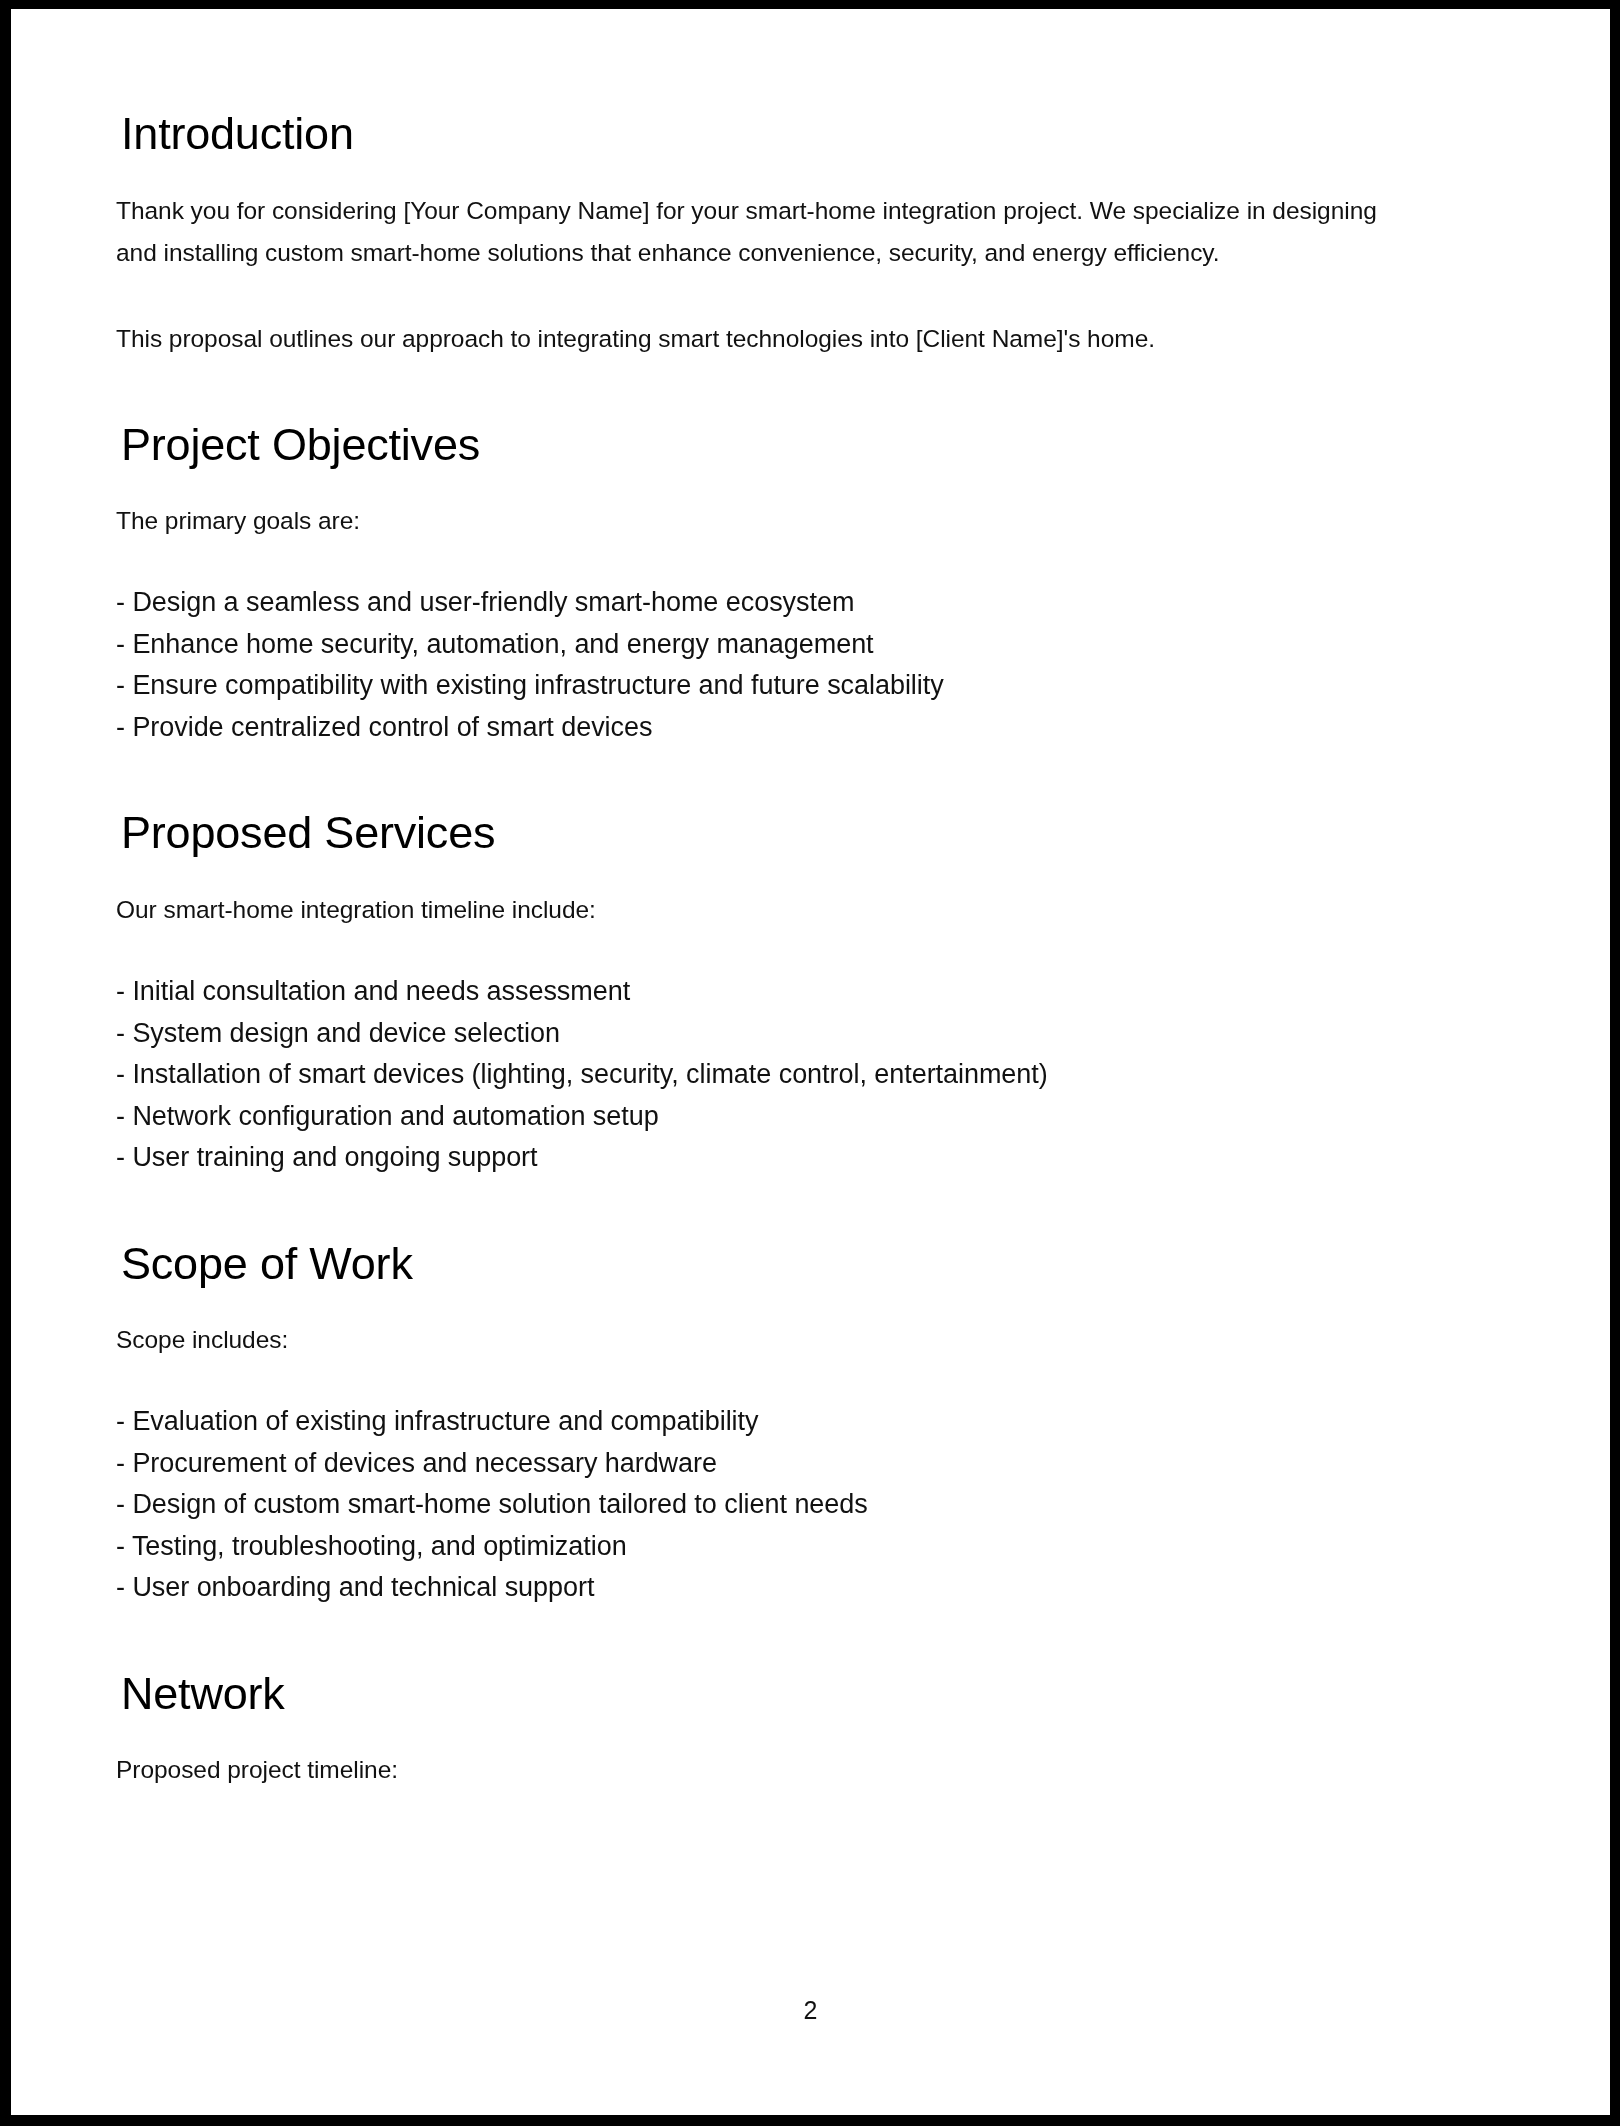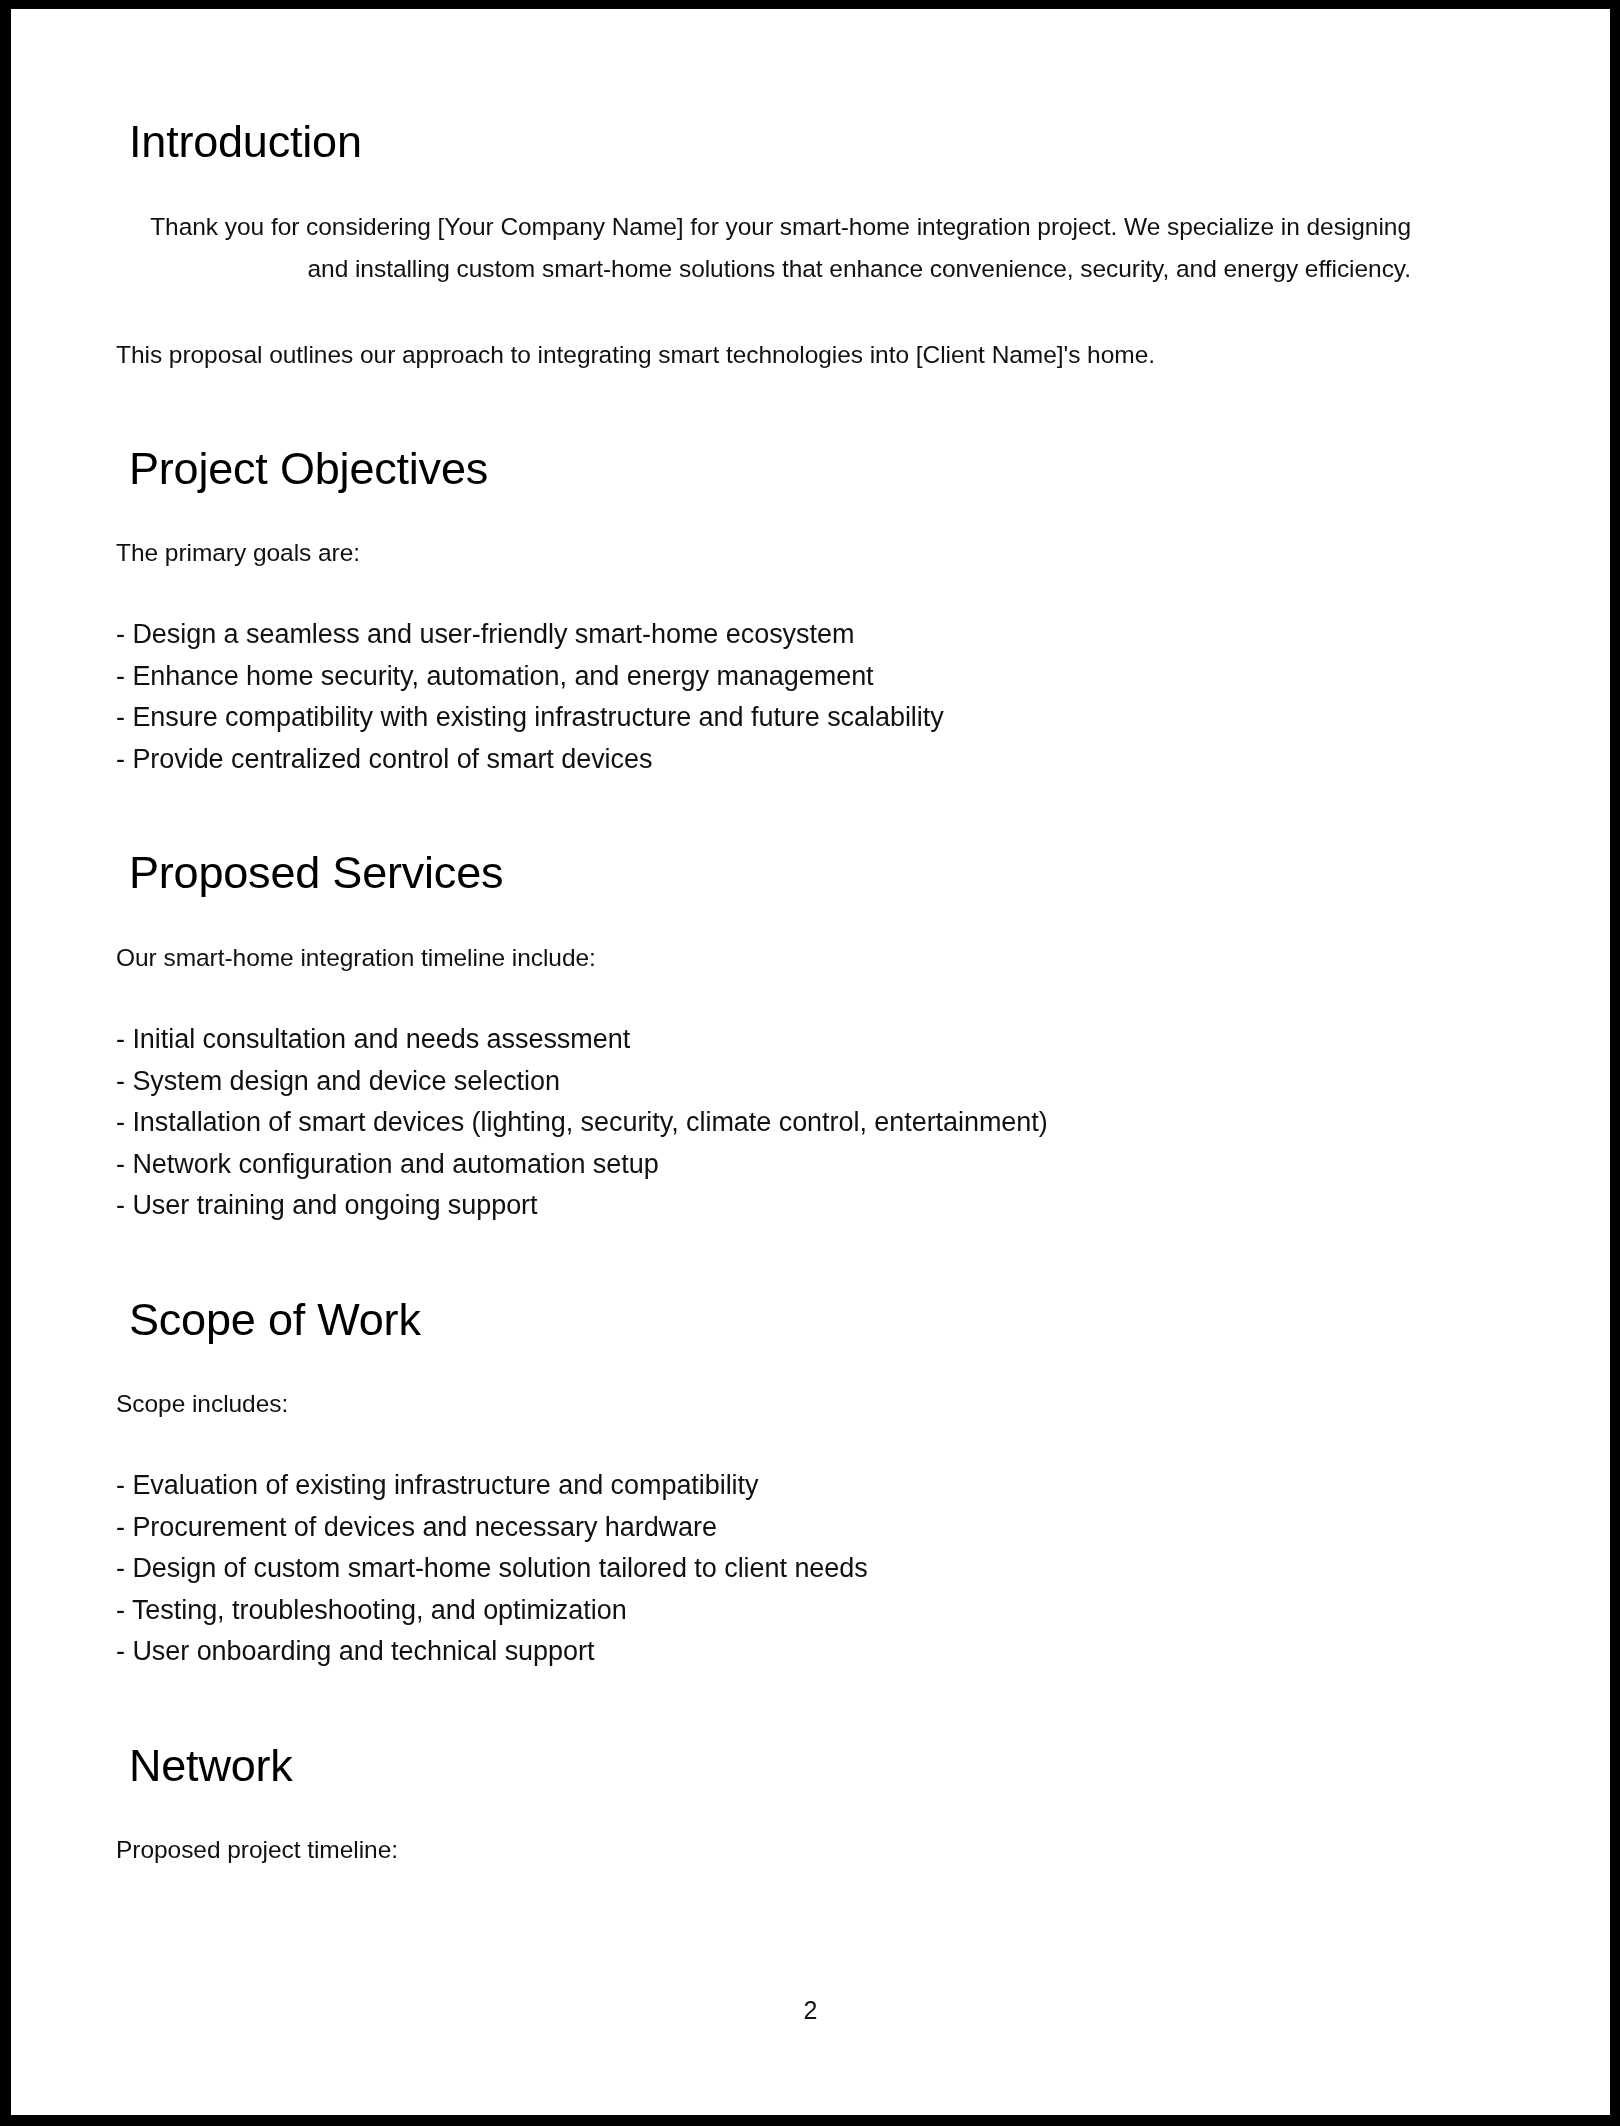--- a/index.html
+++ b/index.html
@@ -44,40 +44,39 @@
     top: 96px;
     width: 1320px;
   }
 
   h1.doc-heading {
     font-family: "Liberation Sans", sans-serif;
     font-weight: 400;
     font-size: 45px;
     line-height: 1.06;
     color: #000000;
-    margin: 13px;
+    margin: 5px;
     letter-spacing: -0.2px;
   }
 
   
   .gap-after-heading { height: 27px; }
 
   p.doc-para {
     font-family: "Liberation Sans", sans-serif;
     font-weight: 400;
     font-size: 24.5px;
     line-height: 42px;
     color: #111111;
     margin: 0;
     letter-spacing: -0.05px;
   }
 
   .para-lead {
     width: 1295px;
-    text-align: right;
   }
 
   ul.doc-list {
     list-style: none;
     margin: 0;
     padding: 0;
   }
 
   ul.doc-list li {
     font-family: "Liberation Sans", sans-serif;

